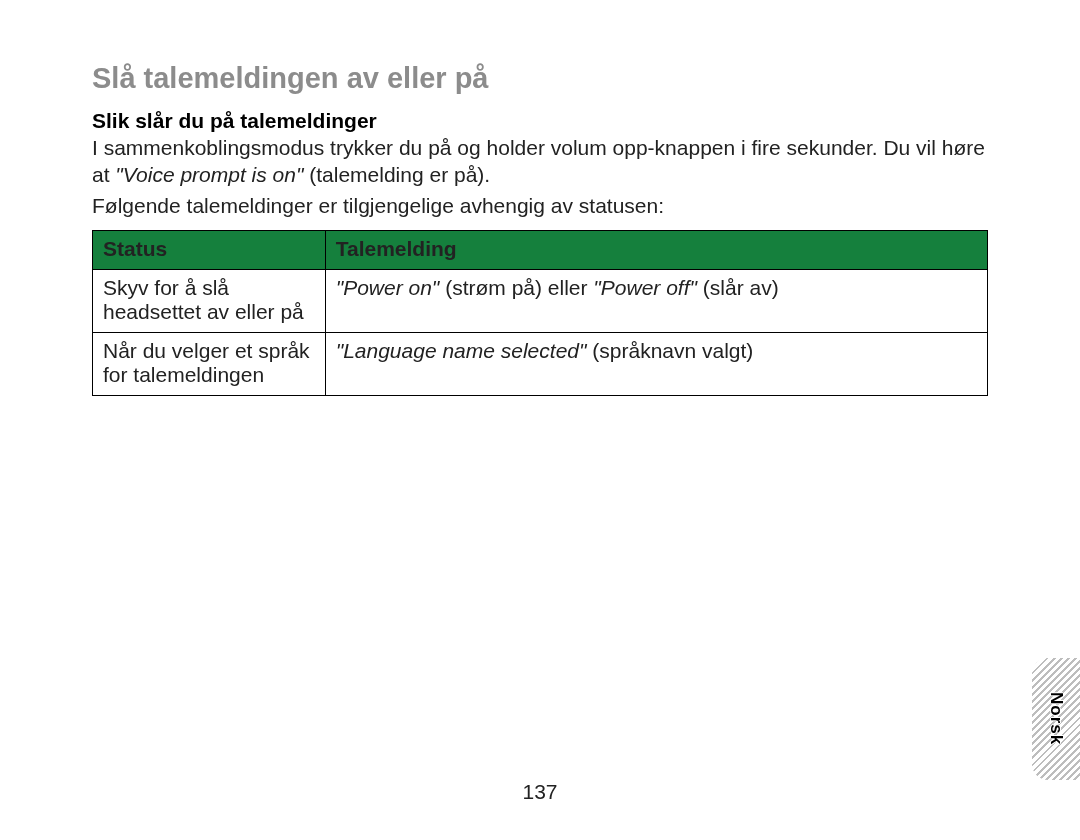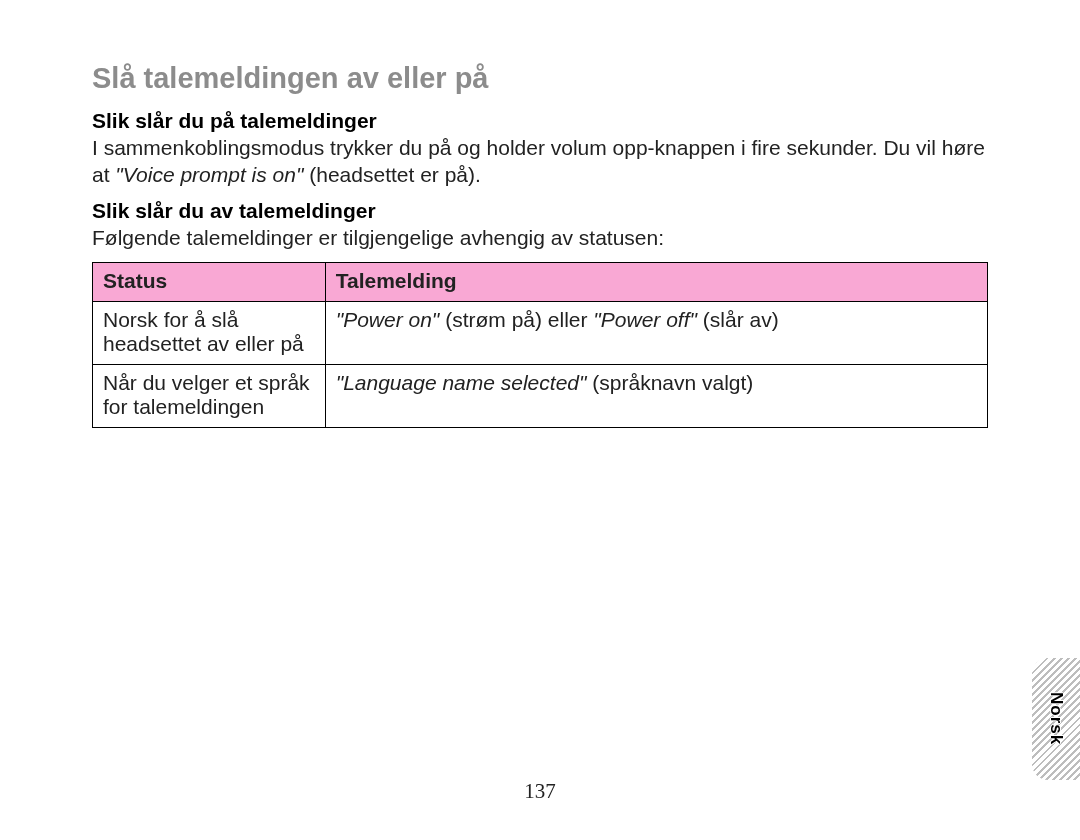--- a/index.html
+++ b/index.html
@@ -42,33 +42,32 @@
     margin-top: 10px;
     font-size: 21px;
   }
   table.voice th, table.voice td {
     border: 1px solid #000;
     padding: 6px 10px 8px 10px;
     text-align: left;
     vertical-align: top;
   }
   table.voice th {
-    background: #f9a8d4;
+    background: #15803d;
     font-weight: bold;
   }
   table.voice col.col-status { width: 26%; }
   table.voice col.col-msg { width: 74%; }
   .page-number {
     position: absolute;
     bottom: 36px;
     width: 100%;
     left: 0;
     text-align: center;
     font-size: 21px;
-    font-family: Liberation Serif, serif;
   }
   .lang-tab {
     position: absolute;
     right: 0;
     bottom: 60px;
     width: 48px;
     height: 122px;
     background: repeating-linear-gradient(
       135deg,
       #bdbdbd 0px, #bdbdbd 2px,
@@ -93,40 +92,39 @@
 </style>
 </head>
 <body>
 
 <div class="page">
 
   <h1 class="section-title">Slå talemeldingen av eller på</h1>
 
   <h2 class="sub">Slik slår du på talemeldinger</h2>
   <p class="body">
-    <span>I sammenkoblingsmodus trykker du på og holder volum opp-knappen i fire sekunder. Du vil høre at </span><span class="italic">"Voice prompt is on"</span><span> (headsettet er på).</span>
+    <span>I sammenkoblingsmodus trykker du på og holder volum opp-knappen i fire sekunder. Du vil høre at </span><span class="italic">"Voice prompt is on"</span><span> (talemelding er på).</span>
   </p>
 
-  <h2 class="sub">Slik slår du av talemeldinger</h2>
   <p class="body">Følgende talemeldinger er tilgjengelige avhengig av statusen:</p>
 
   <table class="voice">
     <colgroup>
       <col class="col-status">
         <col class="col-msg">
     </colgroup>
     <thead>
       <tr>
         <th>Status</th>
         <th>Talemelding</th>
       </tr>
     </thead>
     <tbody>
       <tr>
-        <td>Norsk for å slå headsettet av eller på</td>
+        <td>Skyv for å slå headsettet av eller på</td>
         <td>
           <span class="italic">"Power on"</span><span> (strøm på) eller </span><span class="italic">"Power off"</span><span> (slår av)</span>
         </td>
       </tr>
       <tr>
         <td>Når du velger et språk for talemeldingen</td>
         <td>
           <span class="italic">"Language name selected"</span><span> (språknavn valgt)</span><span class="italic"></span><span></span>
         </td>
       </tr>

